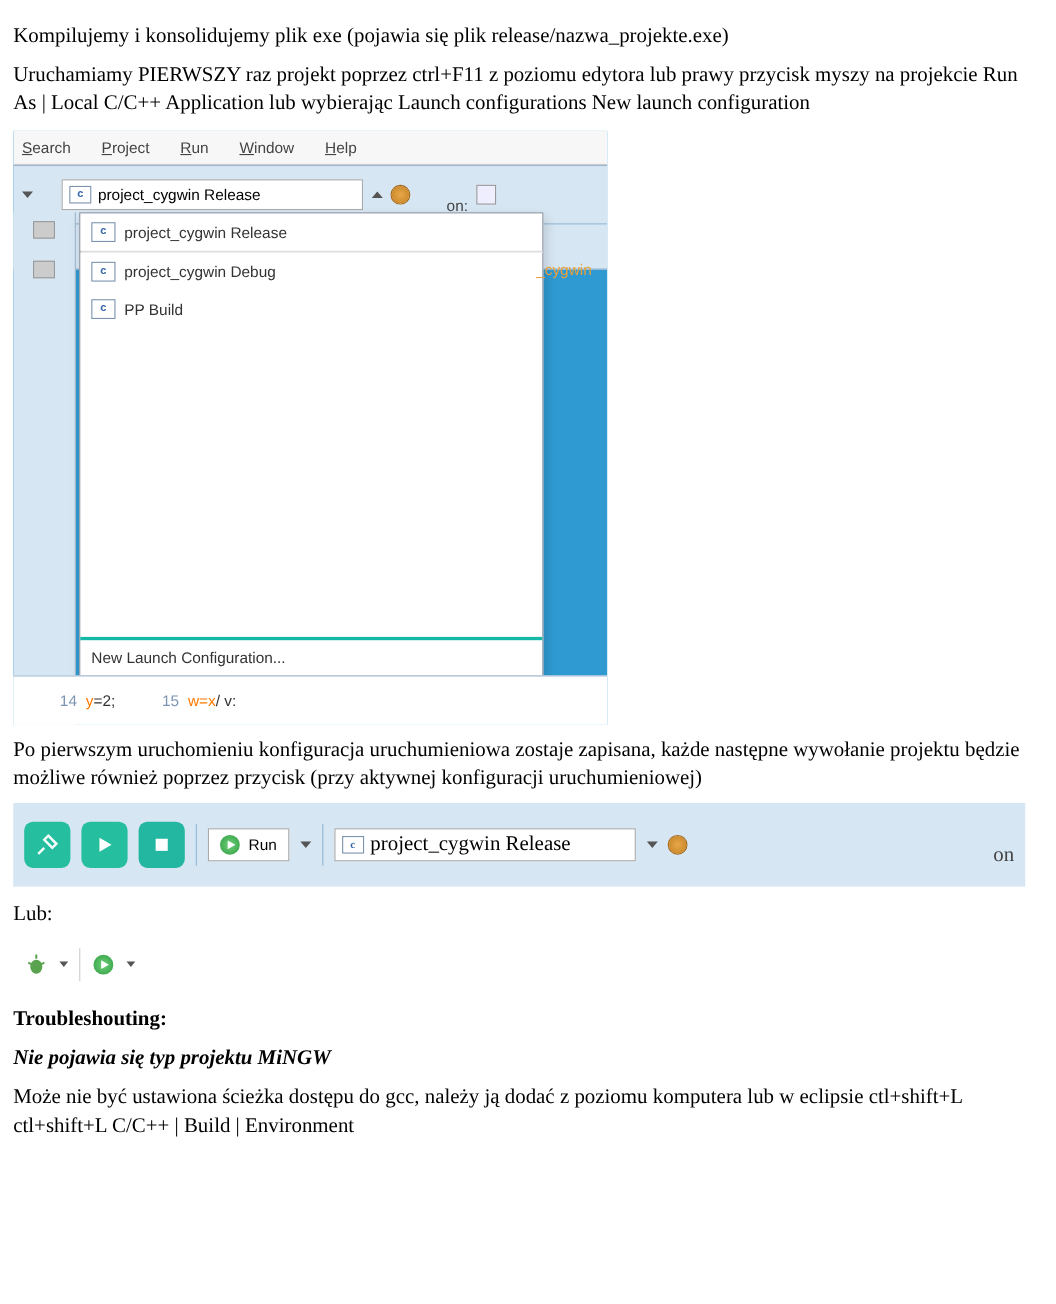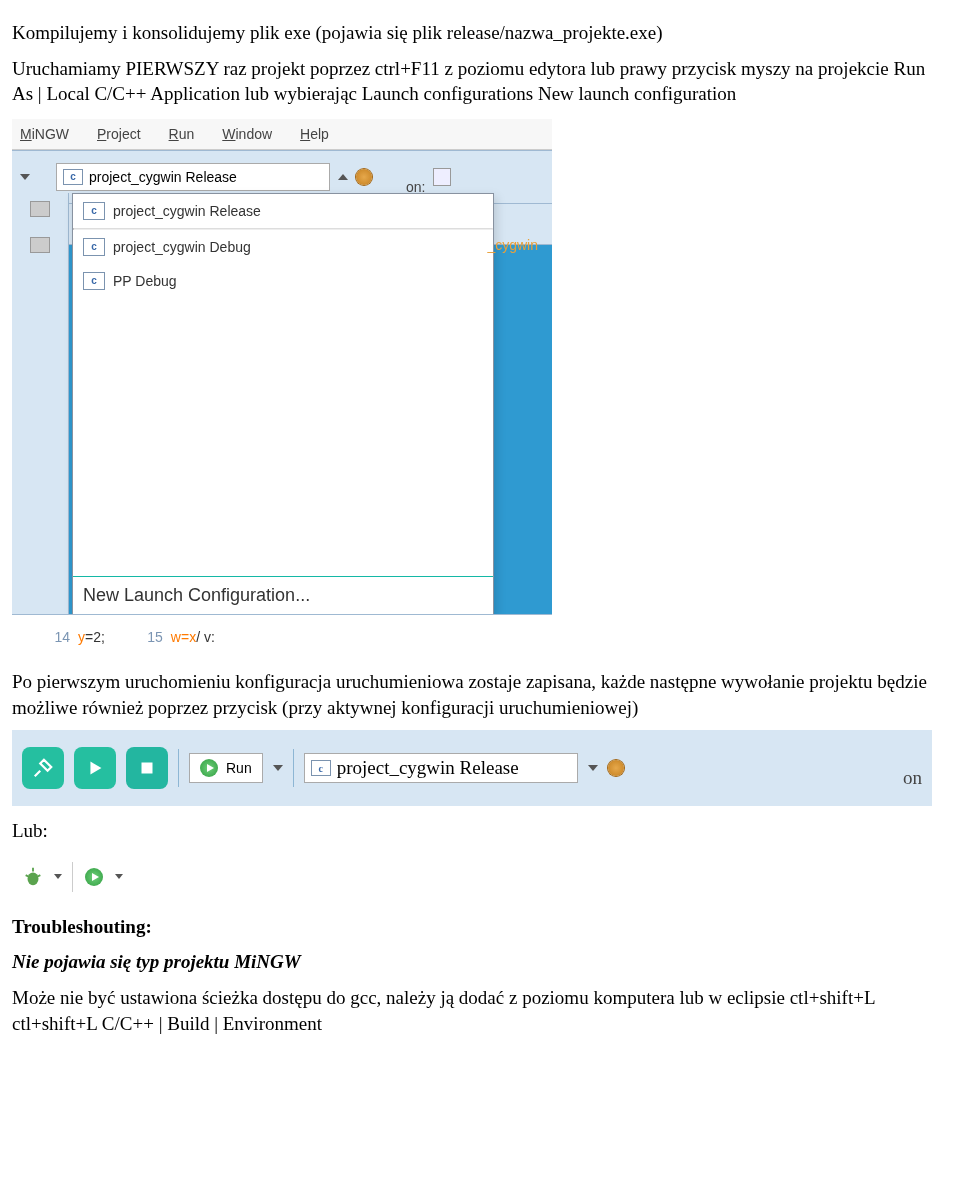--- a/index.html
+++ b/index.html
@@ -98,22 +98,22 @@
   }
   .drop-item {
     display:flex; align-items:center; gap:8px;
     padding: 8px 10px;
     font-size: 14px; color:#333;
   }
   .drop-item .c-icon { width:20px; height:16px; border:1px solid #7b93af; display:flex;align-items:center;justify-content:center;font-size:10px;color:#3a69a8;font-weight:bold;}
   .drop-sep { border-top:1px solid #ddd; margin: 0; }
   .drop-footer {
     position:absolute; bottom:0; left:0; right:0;
-    padding:8px 10px; border-top:1px solid #14b8a6;
-    font-size: 18px; color:#333;
+    padding:8px 10px; border-top:3px solid #14b8a6;
+    font-size: 14px; color:#333;
   }
 
   .left-gutter {
     position:absolute; left:0; top:74px; bottom:0; width:56px;
     background:#d7e6f3;
     border-right:1px solid #9fb9d2;
     display:flex; flex-direction:column; align-items:center; gap:20px; padding-top:8px;
   }
   .left-gutter .mini-ico { width:18px; height:14px; }
 
@@ -176,21 +176,21 @@
 </head>
 <body>
 
 <p>Kompilujemy i konsolidujemy plik exe (pojawia się plik release/nazwa_projekte.exe)</p>
 
 <p>Uruchamiamy PIERWSZY raz projekt poprzez ctrl+F11 z poziomu edytora lub prawy przycisk myszy na projekcie Run As | Local C/C++ Application lub wybierając Launch configurations New launch configuration</p>
 
 <div id="shot1" class="shot">
 
   <div class="menubar">
-    <span>MiNGW</span>
+    <span>Search</span>
     <span>Project</span>
     <span>Run</span>
     <span>Window</span>
     <span>Help</span>
   </div>
 
   <div class="toolbar-row">
     <span class="chev-down"></span>
     <div style="width:10px;"></div>
     <div class="combo" style="width:260px;">
@@ -218,21 +218,21 @@
       <span class="c-icon">c</span>
       <span>project_cygwin Release</span>
     </div>
     <hr class="drop-sep">
     <div class="drop-item">
       <span class="c-icon">c</span>
       <span>project_cygwin Debug</span>
     </div>
     <div class="drop-item">
       <span class="c-icon">c</span>
-      <span>PP Debug</span>
+      <span>PP Build</span>
     </div>
     <div class="drop-footer">New Launch Configuration...</div>
   </div>
 
   <span class="txt-label">_cygwin</span>
 
   <div class="editor-strip">
     <div style="display:flex;flex-direction:row;">
       <div style="display:flex;align-items:center;">
         <span class="ln">14</span>

